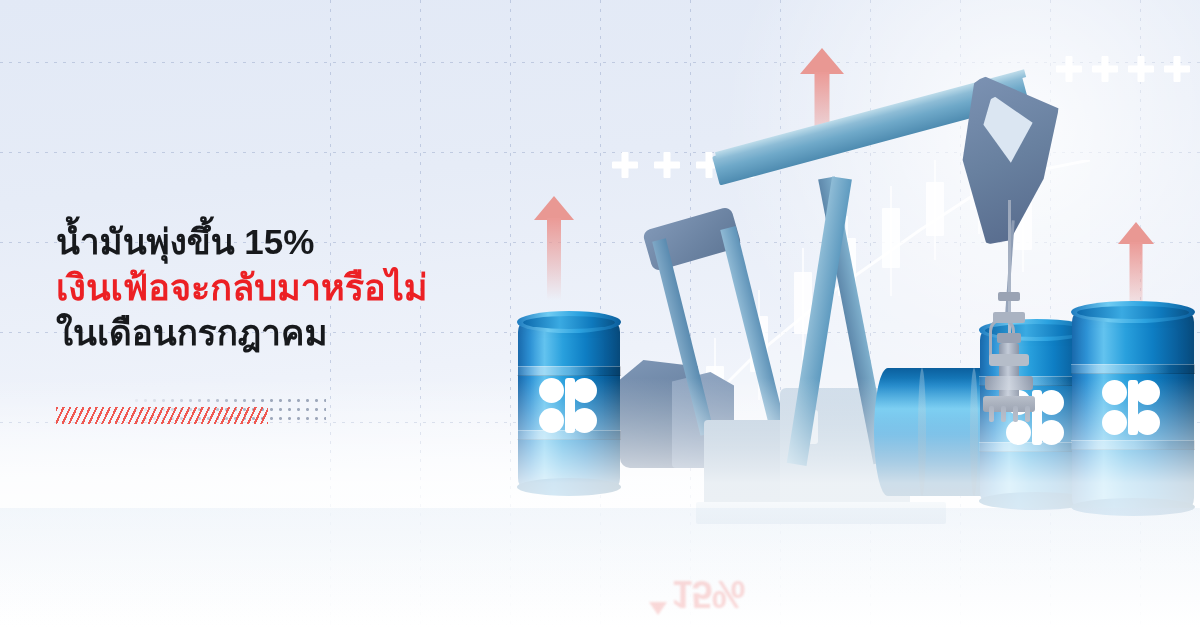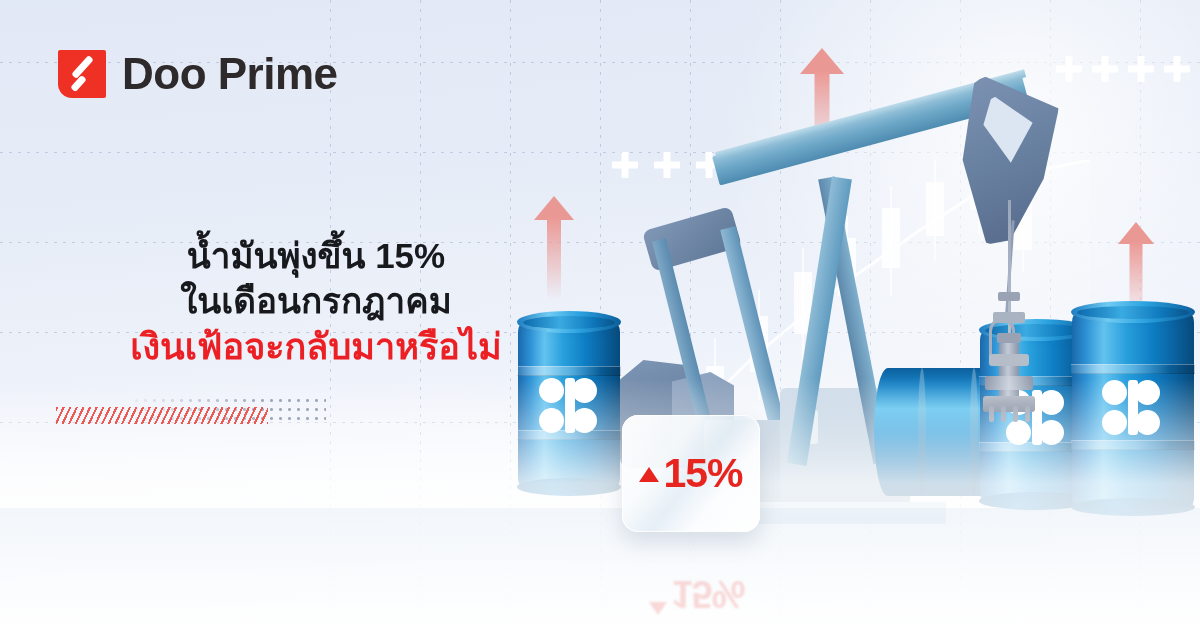--- a/index.html
+++ b/index.html
@@ -85,21 +85,21 @@
   .logo-mark .s1, .logo-mark .s2 {
     position:absolute; background:#ffffff; border-radius:3px;
   }
   .logo-mark .s1 { width:7px; height:26px; left:21px; top:4px; transform:rotate(42deg); }
   .logo-mark .s2 { width:7px; height:17px; left:17px; top:25px; transform:rotate(42deg); }
   .logo-text {
     font-size:44px; font-weight:bold; color:#2e2a2b; letter-spacing:-0.5px;
     line-height:1; white-space:nowrap;
   }
 
-  .headline { position:absolute; left:56px; top:234px; width:520px;text-align:center; }
+  .headline { position:absolute; left:56px; top:220px; width:520px; }
   .headline .l {
     font-size:35px; font-weight:bold; color:#17191c;
     line-height:1.28; white-space:nowrap;
   }
   .headline .l.red { color:#ec2024; font-size:36px; }
 
   .divider { position:absolute; left:56px; top:396px; width:270px; height:32px; }
   .divider .stripes {
     position:absolute; left:0; top:11px; width:212px; height:17px;
     background:repeating-linear-gradient(115deg,#ef4b43 0 2px, rgba(255,255,255,0) 2px 6px);
@@ -495,41 +495,30 @@
     <div class="wh-foot"></div>
     <div class="wh-pin" style="left:14px;"></div>
     <div class="wh-pin" style="left:26px;"></div>
     <div class="wh-pin" style="left:38px;"></div>
     <div class="wh-pin" style="left:50px;"></div>
   </div>
 
   <div class="floor-glow"></div>
   <div class="reflect"></div>
 
-  <div class="card">
-    <span class="tri"></span>
-    <span class="val">15%</span>
-  </div>
   <div class="card-refl">
     <span class="tri"></span>
     <span class="val">15%</span>
   </div>
 
-  <div class="logo">
-    <span class="logo-mark">
-      <i class="s1"></i>
-        <i class="s2"></i>
-    </span>
-    <span class="logo-text">Doo Prime</span>
-  </div>
 
   <div class="headline">
     <div class="l">น้ำมันพุ่งขึ้น 15%</div>
+    <div class="l red">เงินเฟ้อจะกลับมาหรือไม่</div>
     <div class="l">ในเดือนกรกฎาคม</div>
-    <div class="l red">เงินเฟ้อจะกลับมาหรือไม่</div>
   </div>
 
   <div class="divider">
     <div class="dots"></div>
     <div class="stripes"></div>
   </div>
 
 
 </div>
 

